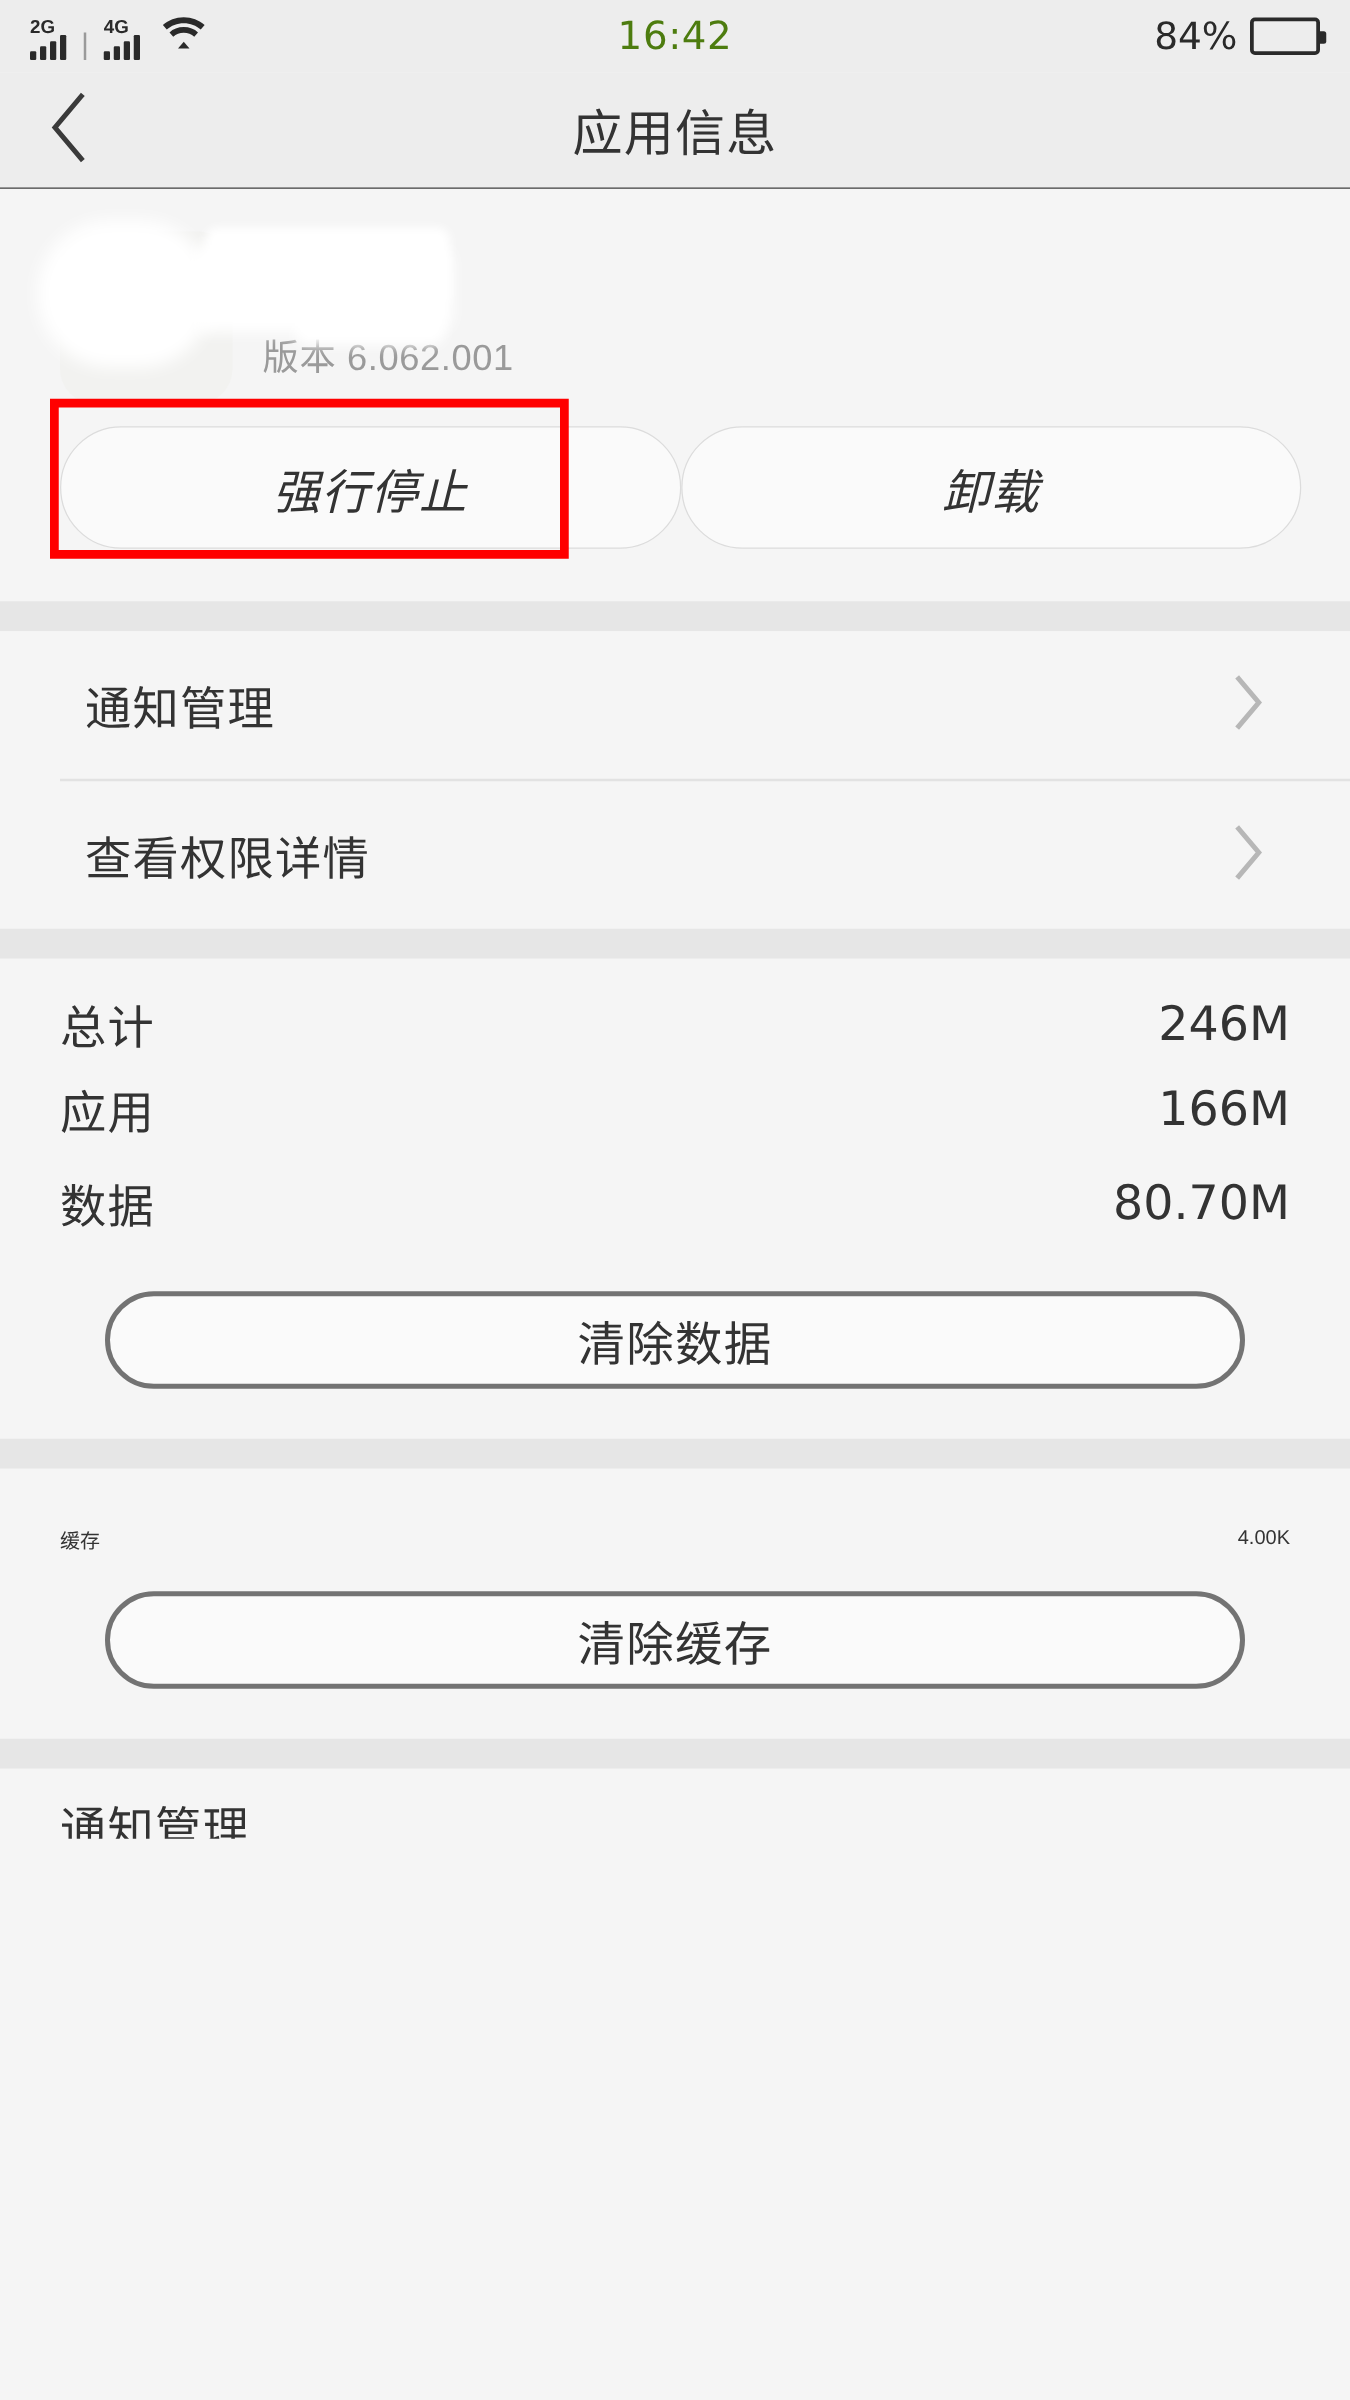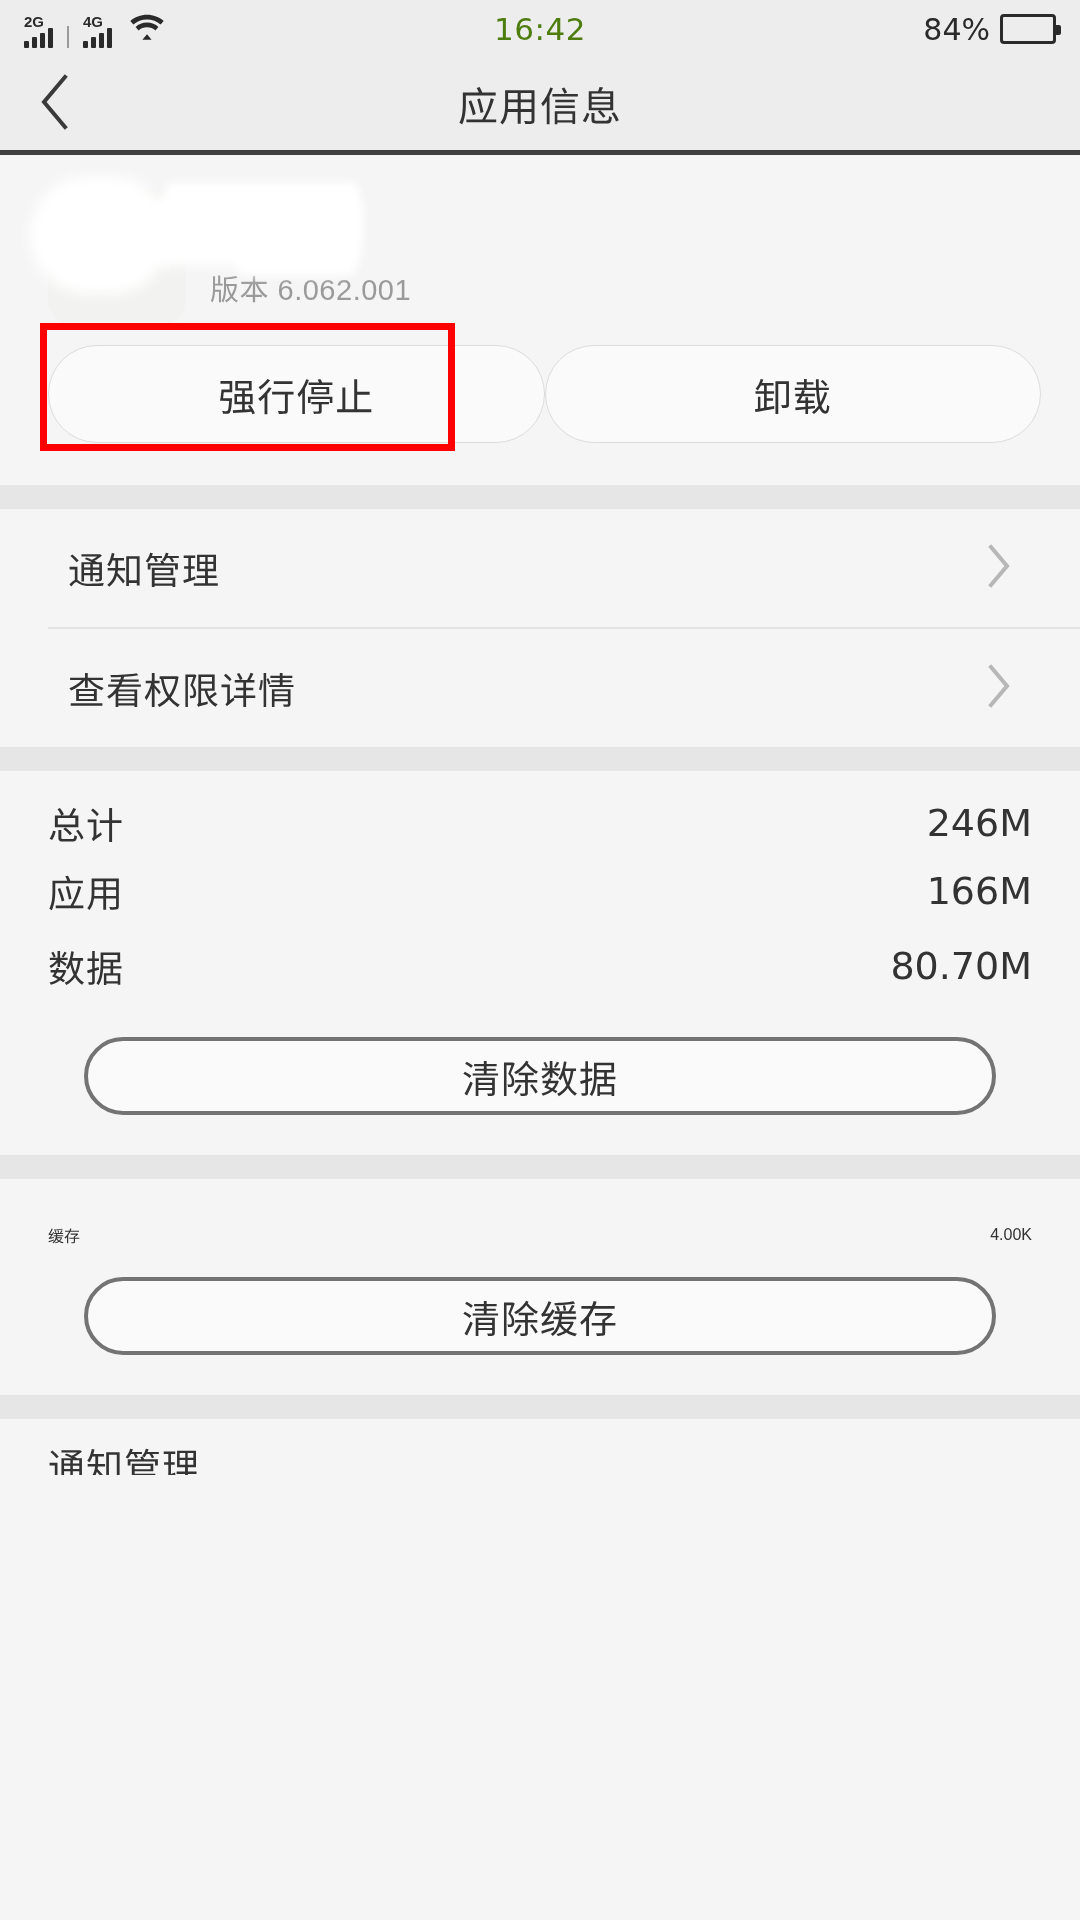--- a/index.html
+++ b/index.html
@@ -118,21 +118,21 @@
     width: 84%;
   }
 
   
   .title-bar {
     height: 92px;
     background: #ededed;
     display: flex;
     align-items: center;
     position: relative;
-    border-bottom: 5px solid #404040;
+    border-bottom: 1px solid #404040;
   }
   .back-btn {
     width: 110px;
     height: 92px;
     display: flex;
     align-items: center;
     justify-content: center;
     cursor: pointer;
   }
   .page-title {
@@ -224,20 +224,21 @@
     height: 48px;
     border-radius: 10px;
     filter: blur(5px);
   }
 
   
   .actions-row {
     display: flex;
     padding: 8px 39px 42px 48px;
     position: relative;
+    font-style: italic;
   }
   .pill-btn {
     flex: 1;
     height: 98px;
     border: 1px solid #dcdcdc;
     border-radius: 52px;
     background: #fafafa;
     display: flex;
     align-items: center;
     justify-content: center;

